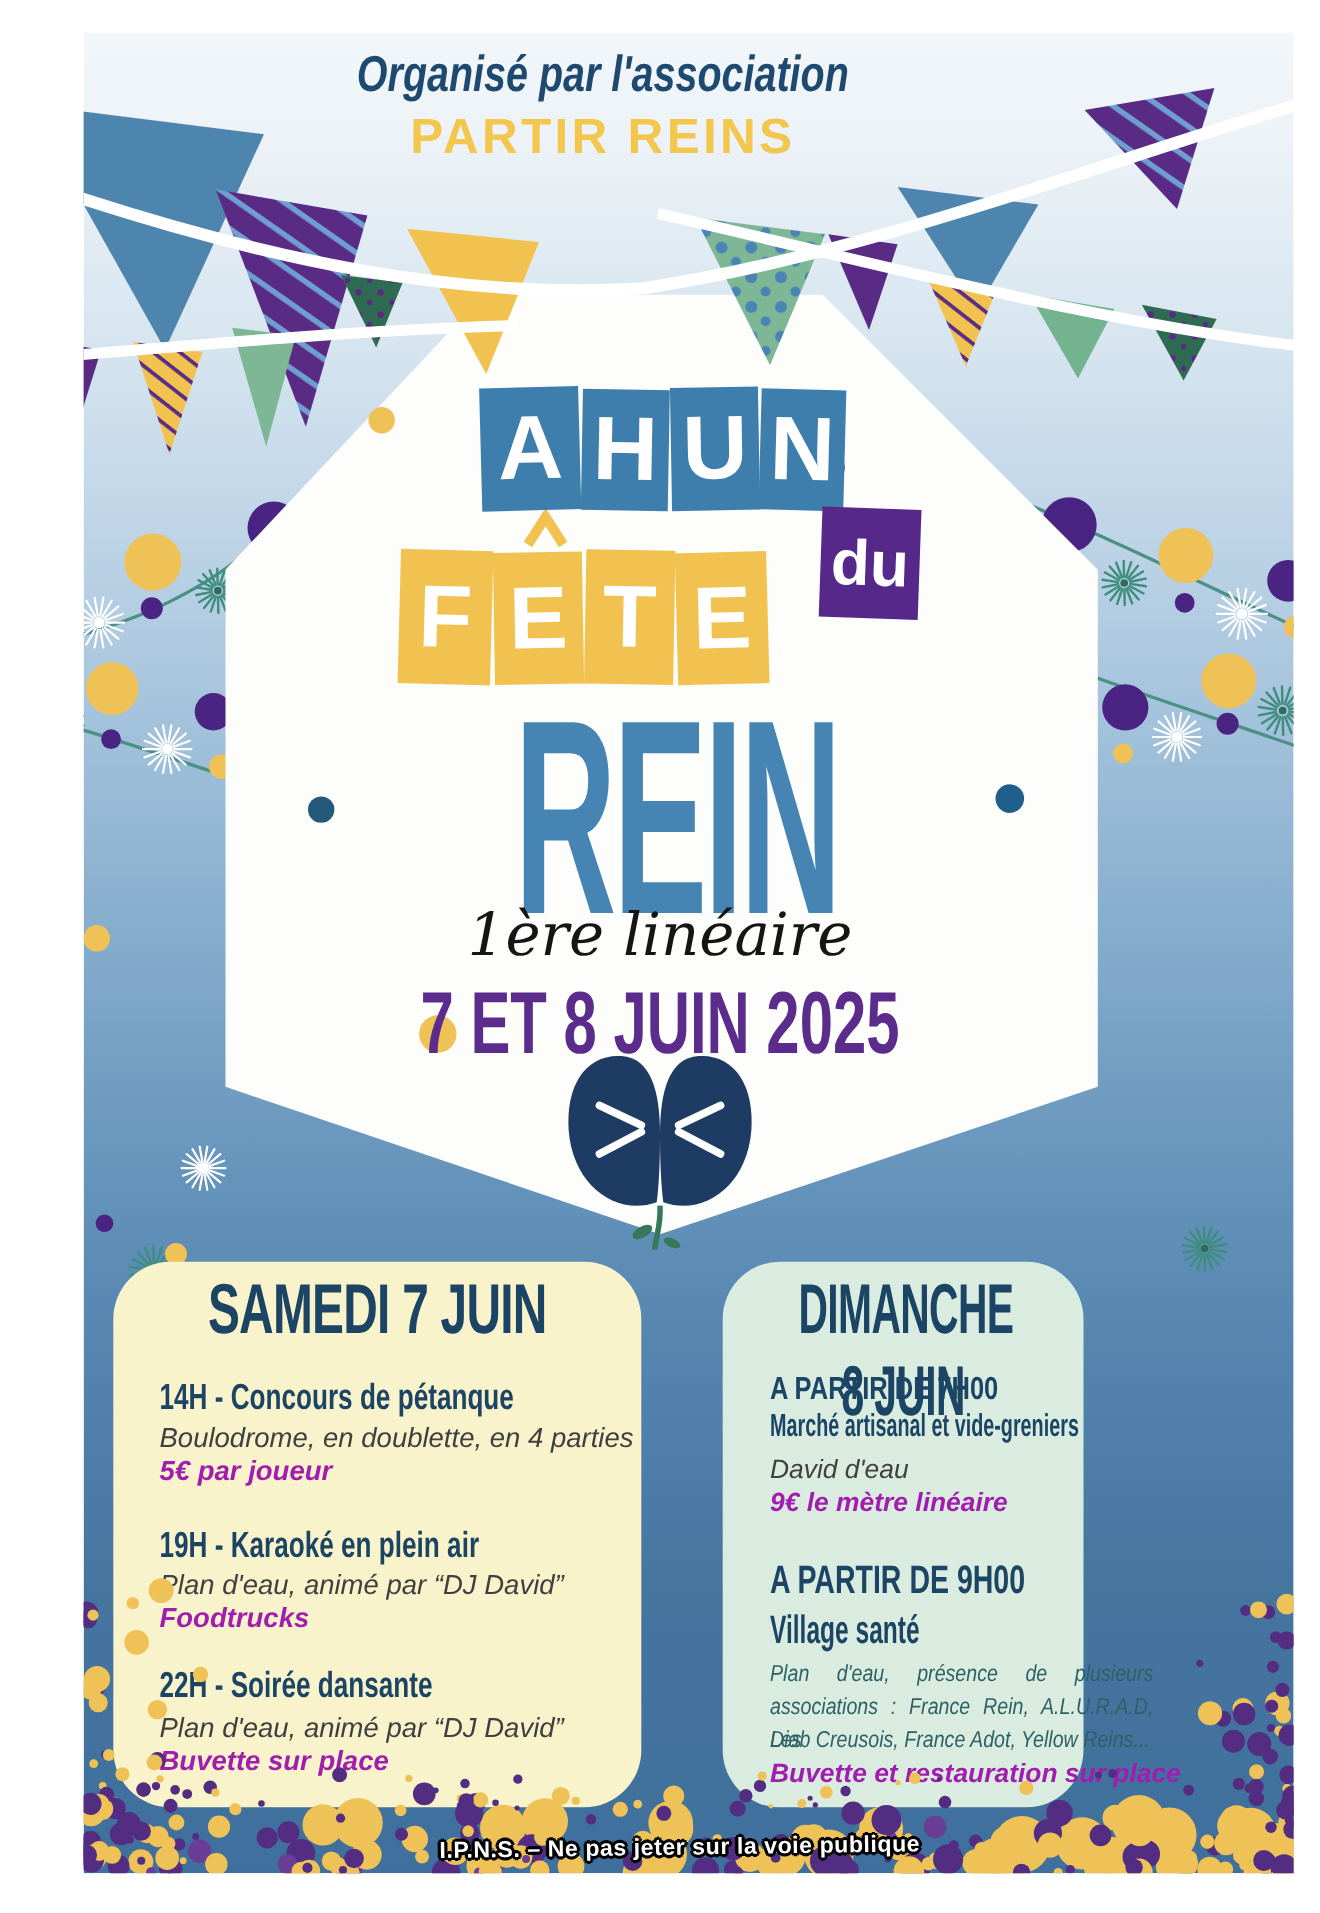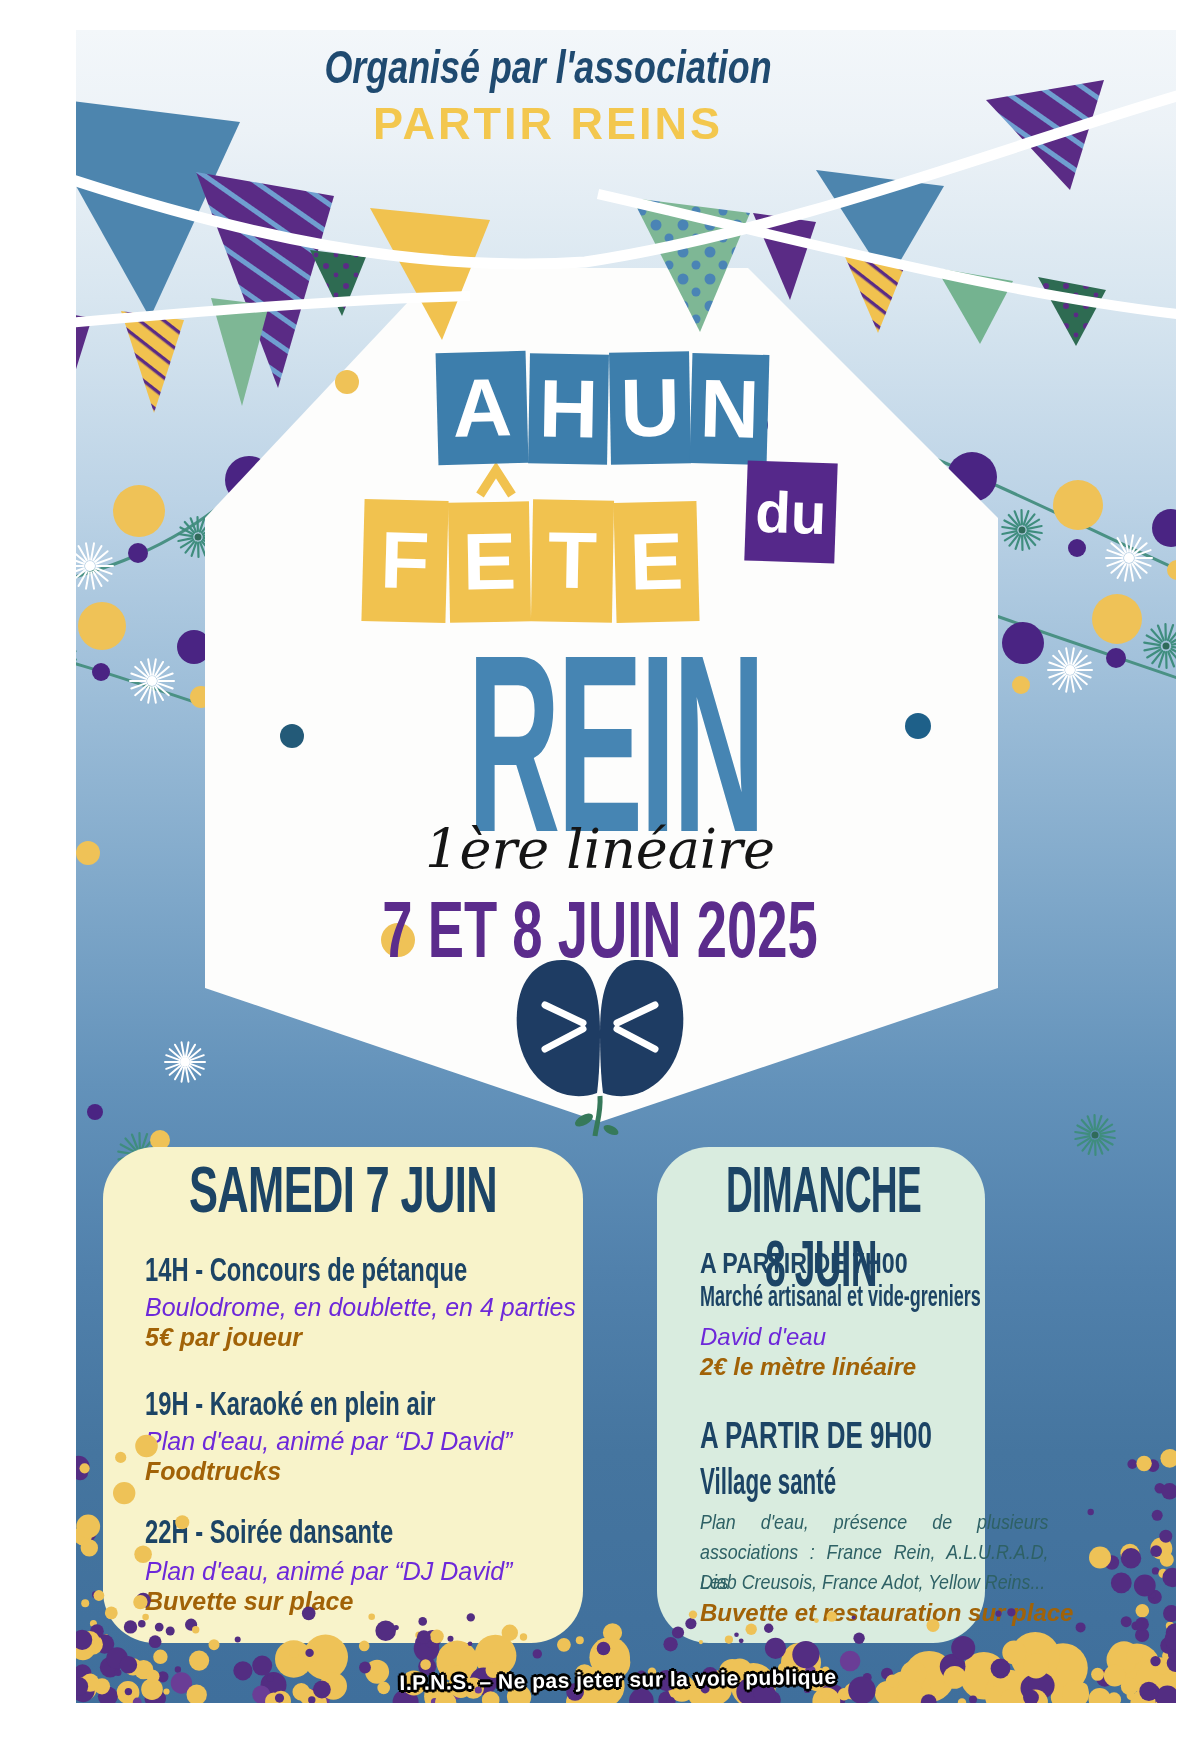--- a/index.html
+++ b/index.html
@@ -11,22 +11,22 @@
         color:#ffffff;font-weight:bold;}
   .tile-blue{background:#3d7eac;font-size:82px;}
   .tile-yellow{background:#f1c24f;font-size:80px;}
   .tile-purple{background:#55288a;font-size:58px;}
   .card{position:absolute;border-radius:52px;}
   .card-cream{background:#f8f3ca;}
   .card-mint{background:#d9ecdf;}
   .h-card{position:absolute;left:0;width:100%;text-align:center;font-weight:bold;
           font-size:64px;color:#1c4465;letter-spacing:-1px;}
   .it{position:absolute;font-weight:bold;color:#1c4465;white-space:nowrap;transform-origin:0 50%;}
-  .dt{position:absolute;font-style:italic;color:#6d28d9;white-space:nowrap;}
-  .nt{position:absolute;font-style:italic;font-weight:bold;color:#a16207;white-space:nowrap;}
+  .dt{position:absolute;font-style:italic;color:#404040;white-space:nowrap;}
+  .nt{position:absolute;font-style:italic;font-weight:bold;color:#a21caf;white-space:nowrap;}
   .jline{text-align:justify;text-align-last:justify;font-style:italic;color:#2e6165;}
   .jline.last{text-align-last:left;}
 </style>
 </head>
 <body>
 
 <div class="page">
 
   <svg class="layer" viewBox="0 0 1200 1739">
     <defs>
@@ -448,21 +448,21 @@
     <div class="dt" style="left:42px;top:410px;font-size:25px;">Plan d'eau, animé par “DJ David”</div>
     <div class="nt" style="left:42px;top:440px;font-size:25px;">Buvette sur place</div>
   </div>
 
   <div class="card card-mint" style="left:657px;top:1147px;width:328px;height:496px;">
     <div class="h-card" style="top:6px;transform:scaleX(.58);">DIMANCHE 8 JUIN</div>
 
     <div class="it" style="left:43px;top:100px;font-size:29px;transform:scaleX(.80);">A PARTIR DE 7H00</div>
     <div class="it" style="left:43px;top:133px;font-size:29px;transform:scaleX(.62);">Marché artisanal et vide-greniers</div>
     <div class="dt" style="left:43px;top:176px;font-size:24px;">David d'eau</div>
-    <div class="nt" style="left:43px;top:206px;font-size:24px;">2€ le mètre linéaire</div>
+    <div class="nt" style="left:43px;top:206px;font-size:24px;">9€ le mètre linéaire</div>
 
     <div class="it" style="left:43px;top:268px;font-size:36px;transform:scaleX(.72);">A PARTIR DE 9H00</div>
     <div class="it" style="left:43px;top:314px;font-size:36px;transform:scaleX(.62);">Village santé</div>
 
     <div class="abs jline" style="left:43px;top:360px;width:410px;font-size:21px;line-height:30px;transform:scaleX(.85);transform-origin:0 0;">Plan d'eau, présence de plusieurs</div>
     <div class="abs jline" style="left:43px;top:390px;width:410px;font-size:21px;line-height:30px;transform:scaleX(.85);transform-origin:0 0;">associations : France Rein, A.L.U.R.A.D, Les</div>
     <div class="abs jline last" style="left:43px;top:420px;width:410px;font-size:21px;line-height:30px;transform:scaleX(.85);transform-origin:0 0;">Diab Creusois, France Adot, Yellow Reins...</div>
 
     <div class="nt" style="left:43px;top:452px;font-size:24px;">Buvette et restauration sur place</div>
   </div>

